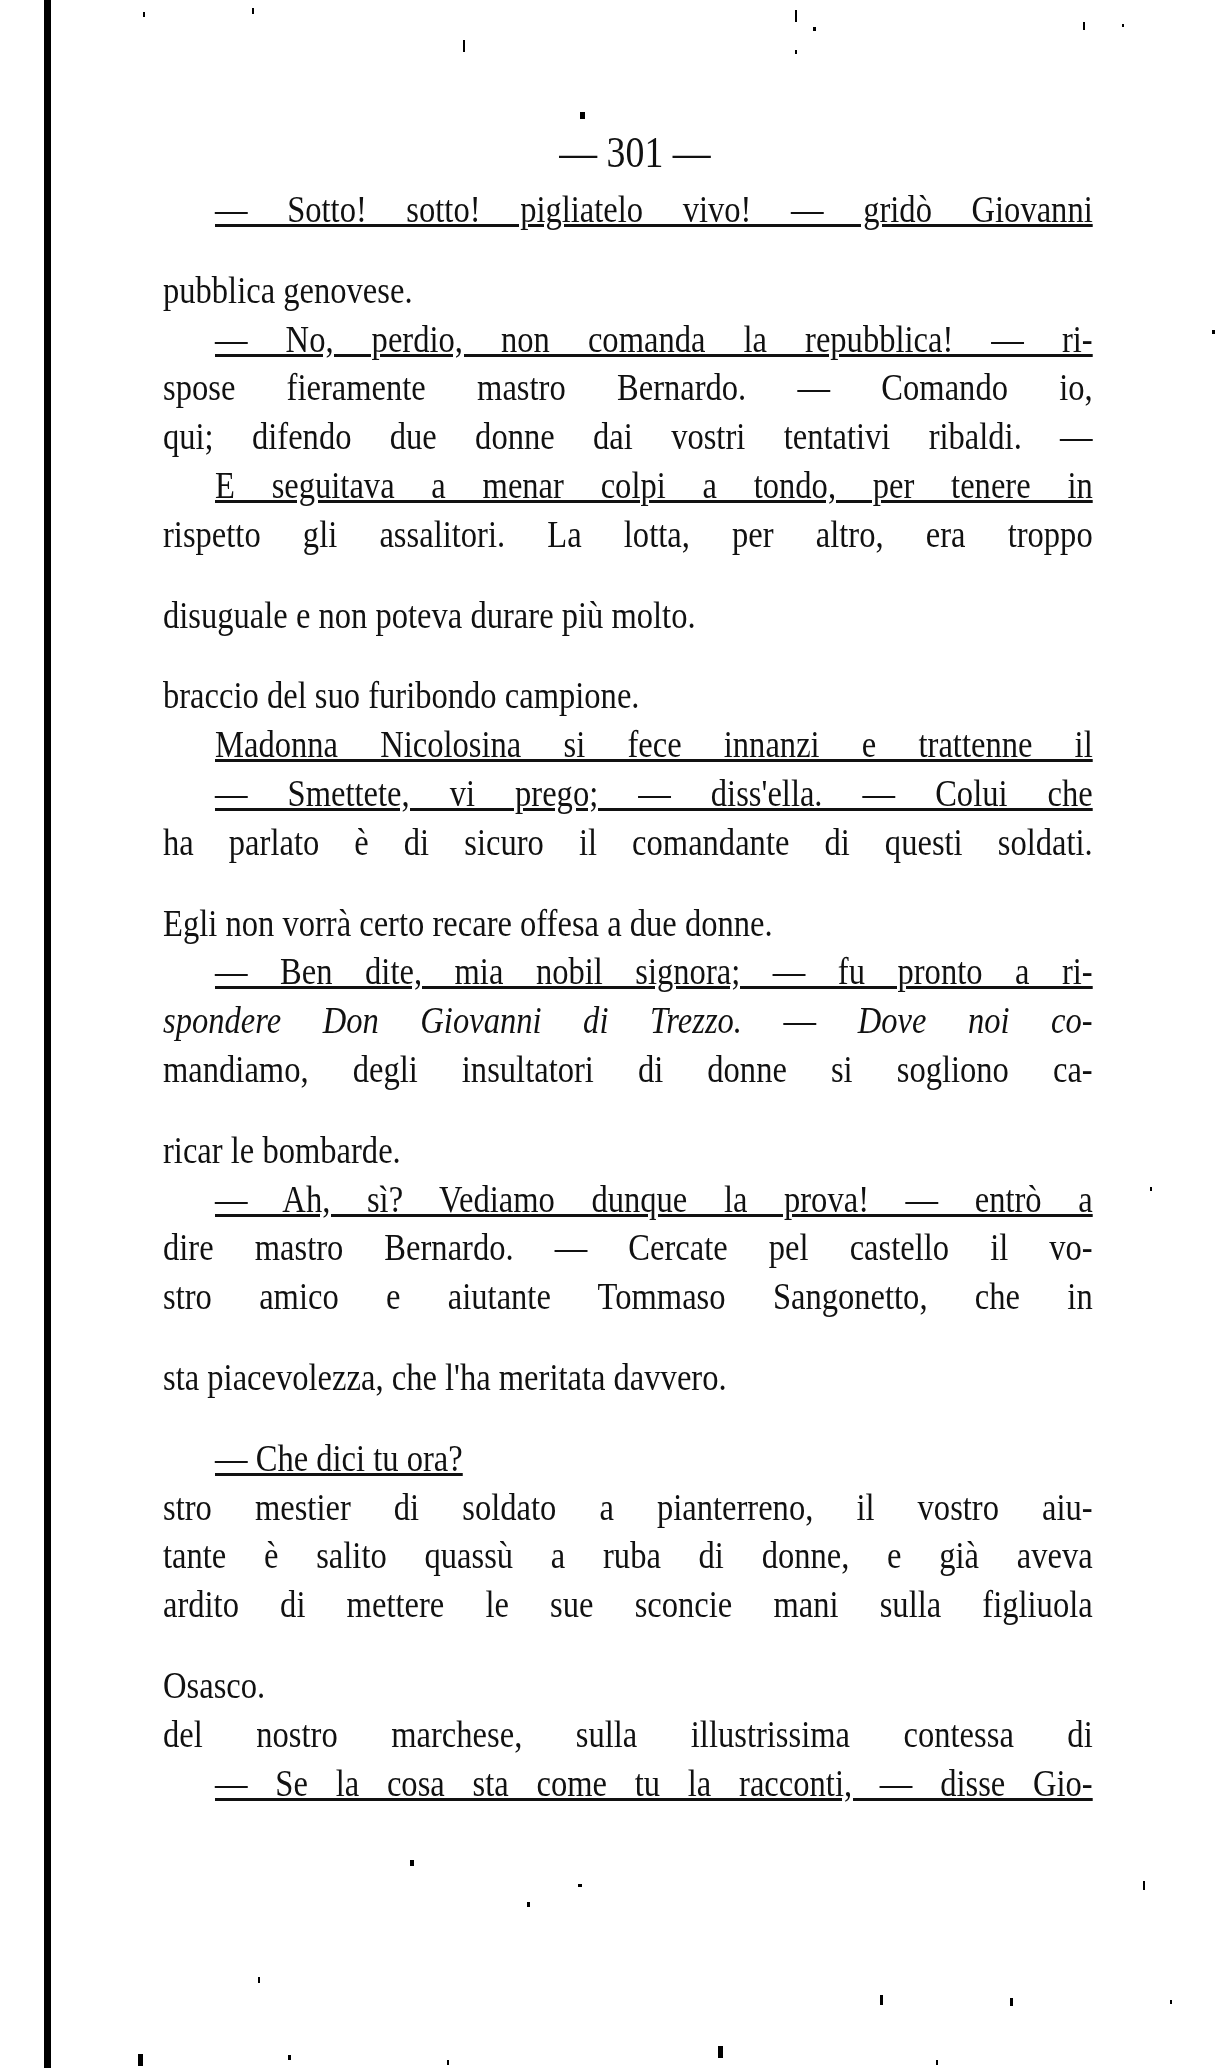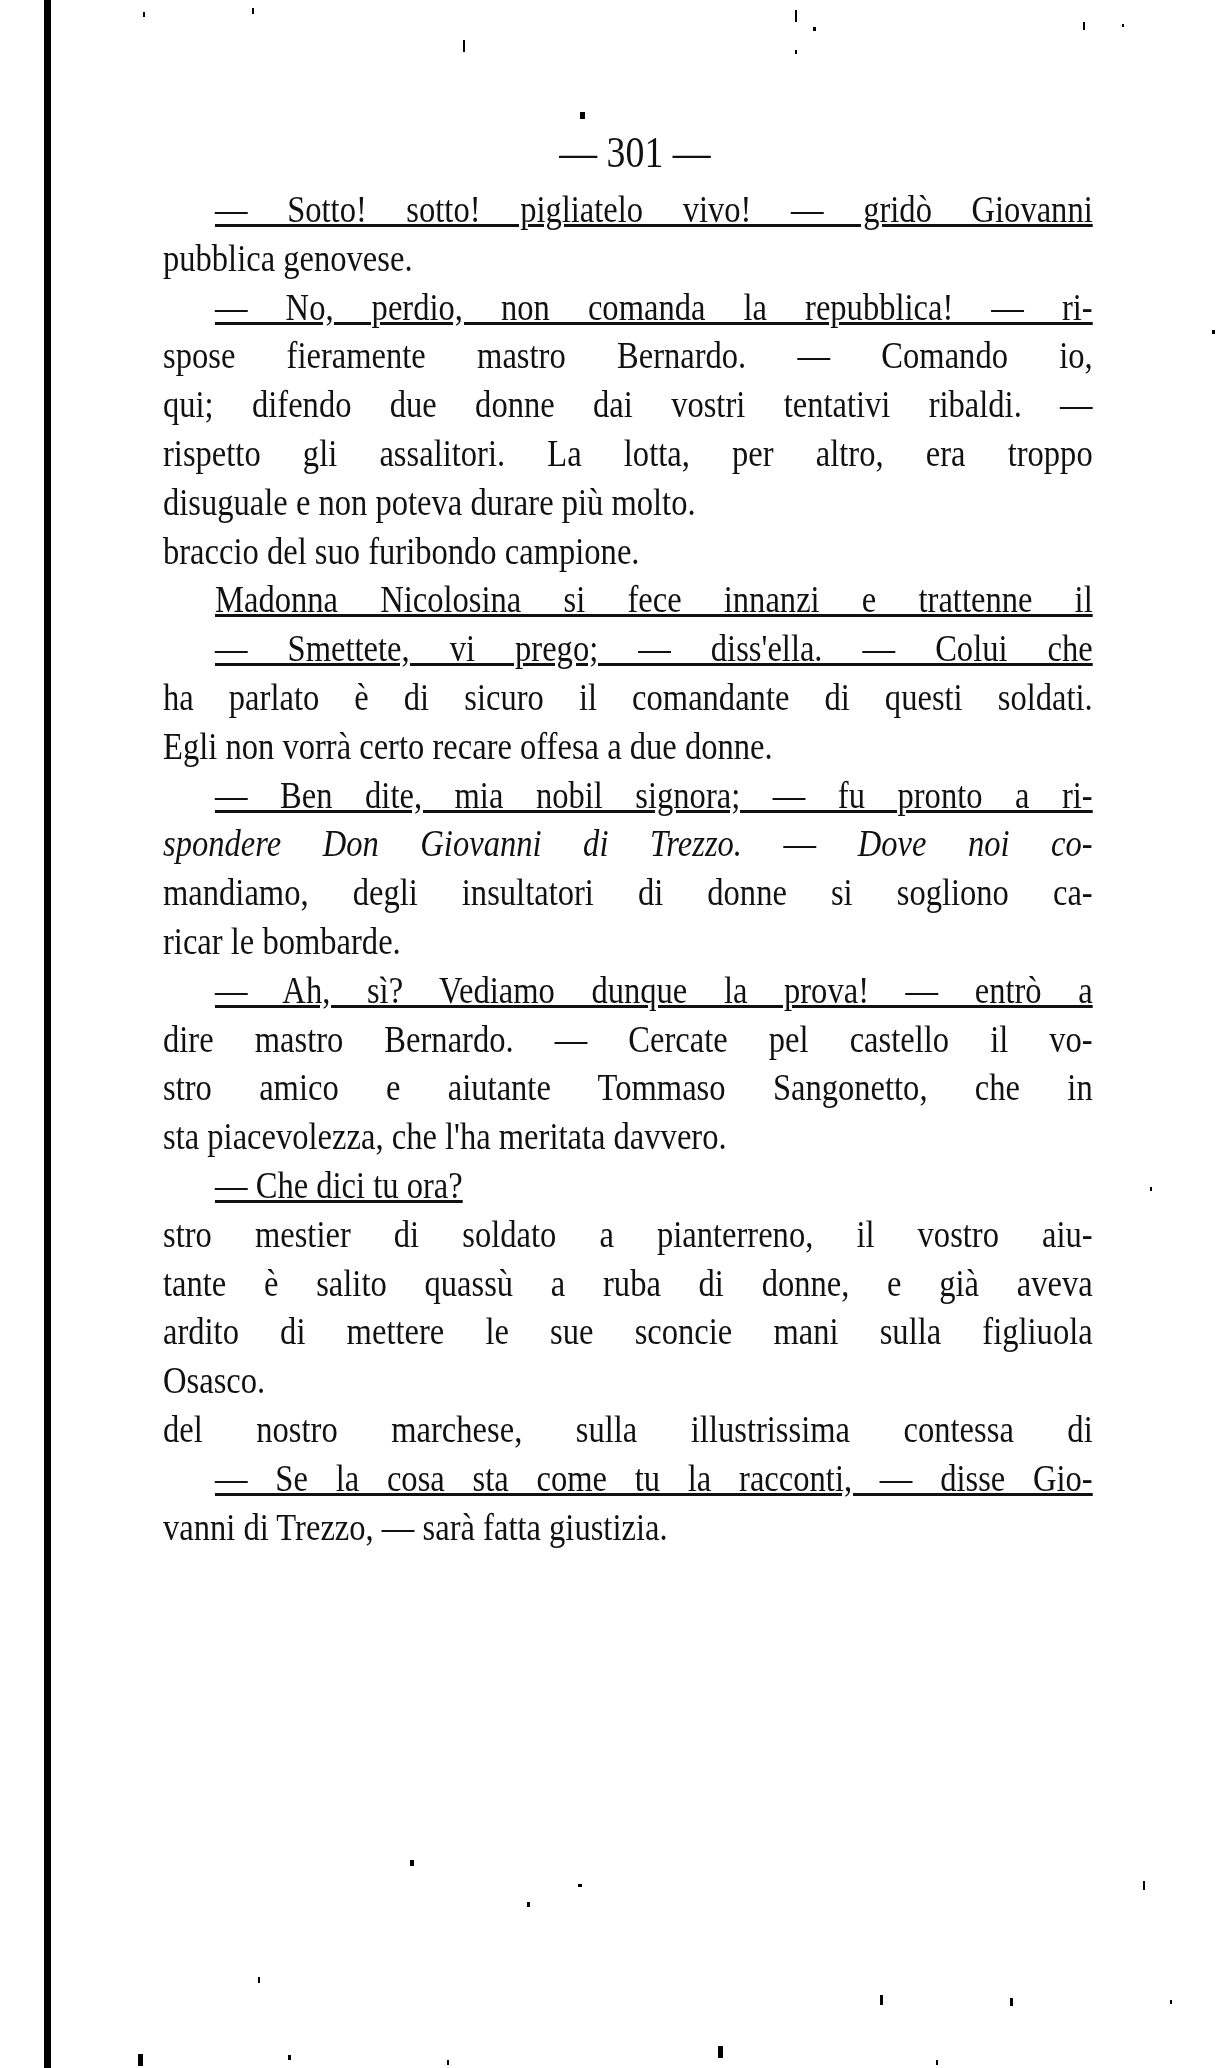--- a/index.html
+++ b/index.html
@@ -48,21 +48,21 @@
   .line {
     height: 48.8px;
     line-height: 48.8px;
     font-size: 37px;
     white-space: nowrap;
     text-align: justify;
     text-align-last: justify;
     overflow: visible;
   }
   .line.indent { padding-left: 52px; text-decoration: underline; }
-  .line.last { text-align-last: left; }
+  .line.last { text-align-last: left; margin-top: 32px; }
   .line .it { font-style: italic; }
   .line-inner {
     display: block;
     white-space: normal;
     text-align: justify;
     text-align-last: inherit;
     transform: scaleX(0.88);
     transform-origin: 0 0;
     width: 113.6%;
   }
@@ -107,20 +107,23 @@
       <span class="line-inner">pubblica genovese.</span>
     </div>
     <div class="line indent">
       <span class="line-inner">— No, perdio, non comanda la repubblica! — ri-</span>
     </div>
     <div class="line">
       <span class="line-inner">spose fieramente mastro Bernardo. — Comando io,</span>
     </div>
     <div class="line">
       <span class="line-inner">qui; difendo due donne dai vostri tentativi ribaldi. —</span>
+    </div>
+    <div class="line indent">
+      <span class="line-inner">E seguitava a menar colpi a tondo, per tenere in</span>
     </div>
     <div class="line">
       <span class="line-inner">rispetto gli assalitori. La lotta, per altro, era troppo</span>
     </div>
     <div class="line last">
       <span class="line-inner">disuguale e non poteva durare più molto.</span>
     </div>
     <div class="line last">
       <span class="line-inner">braccio del suo furibondo campione.</span>
     </div>
@@ -174,16 +177,13 @@
     </div>
     <div class="line last">
       <span class="line-inner">Osasco.</span>
     </div>
     <div class="line">
       <span class="line-inner">del nostro marchese, sulla illustrissima contessa di</span>
     </div>
     <div class="line indent">
       <span class="line-inner">— Se la cosa sta come tu la racconti, — disse Gio-</span>
     </div>
-    <div class="line last">
-      <span class="line-inner">vanni di Trezzo, — sarà fatta giustizia.</span>
-    </div>
   </div>
 
 </body></html>

